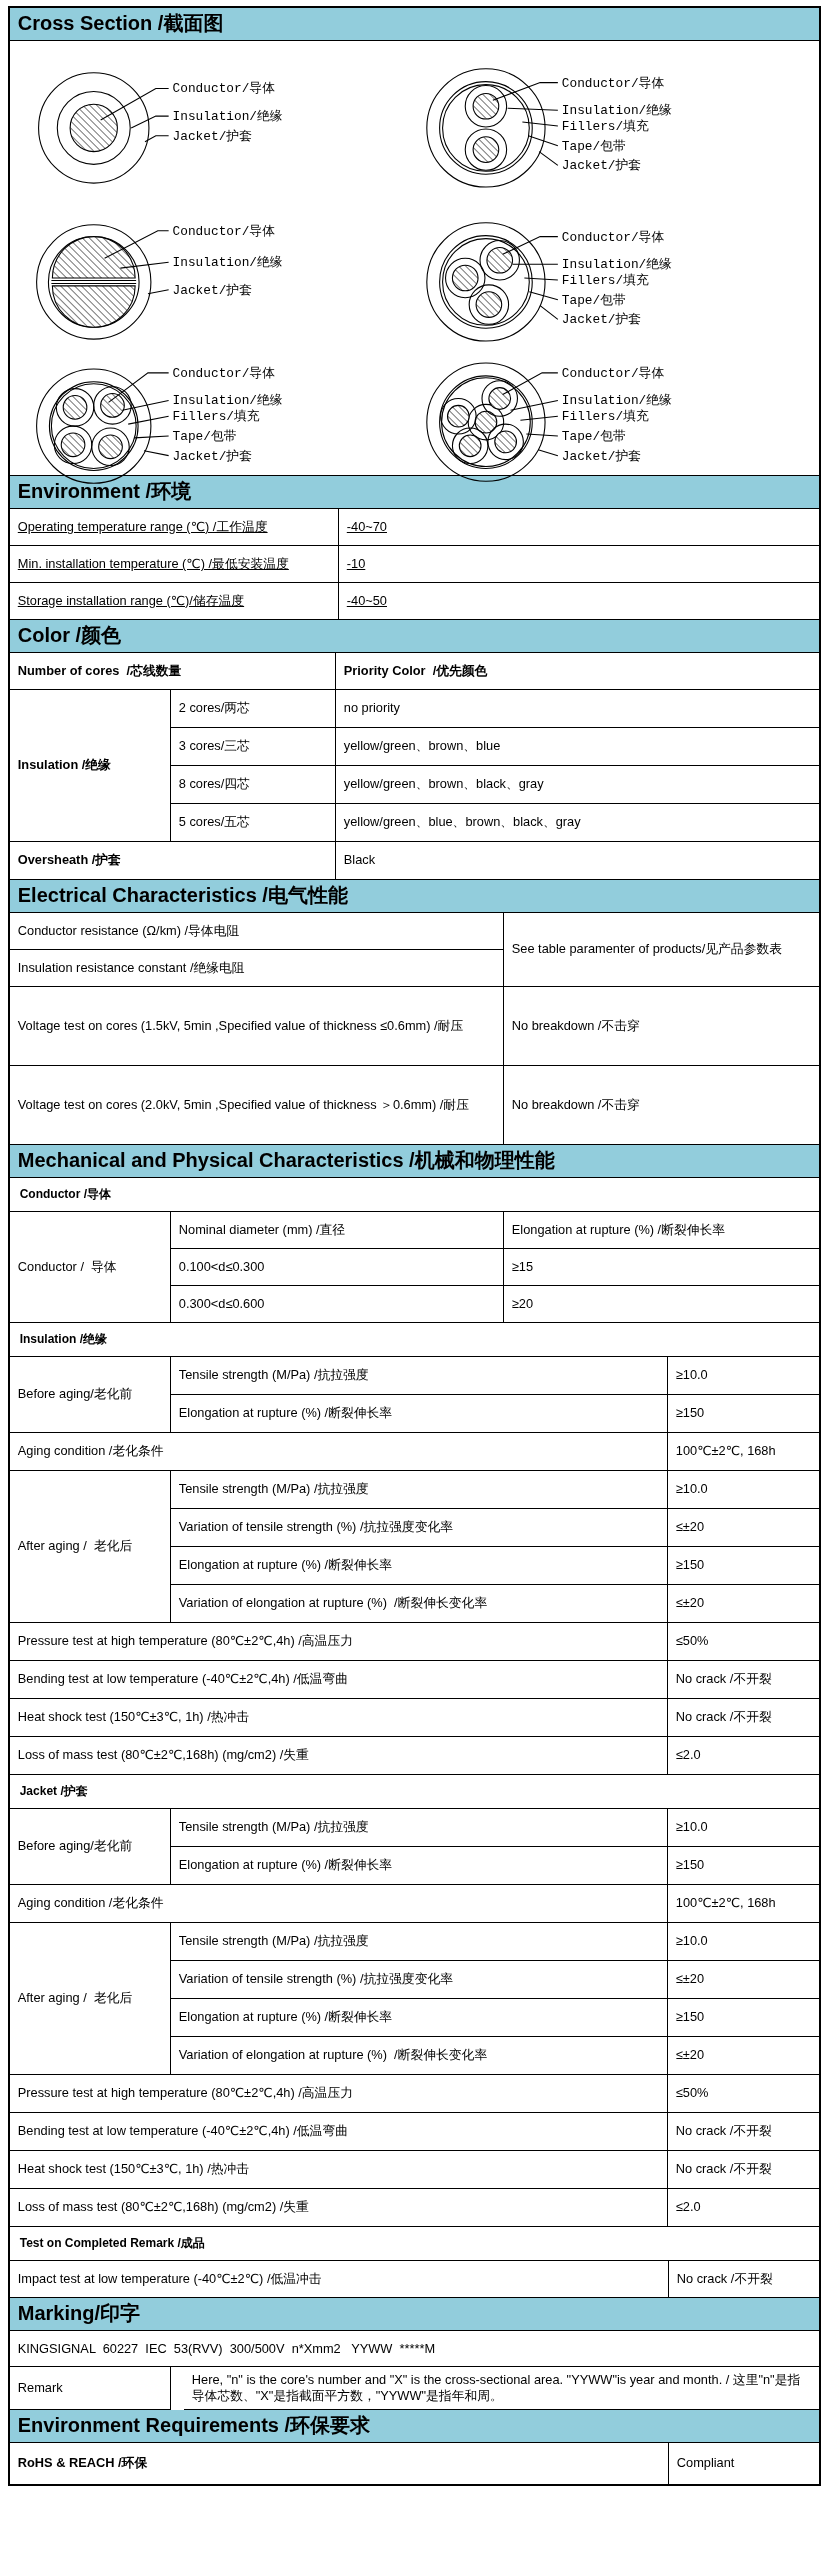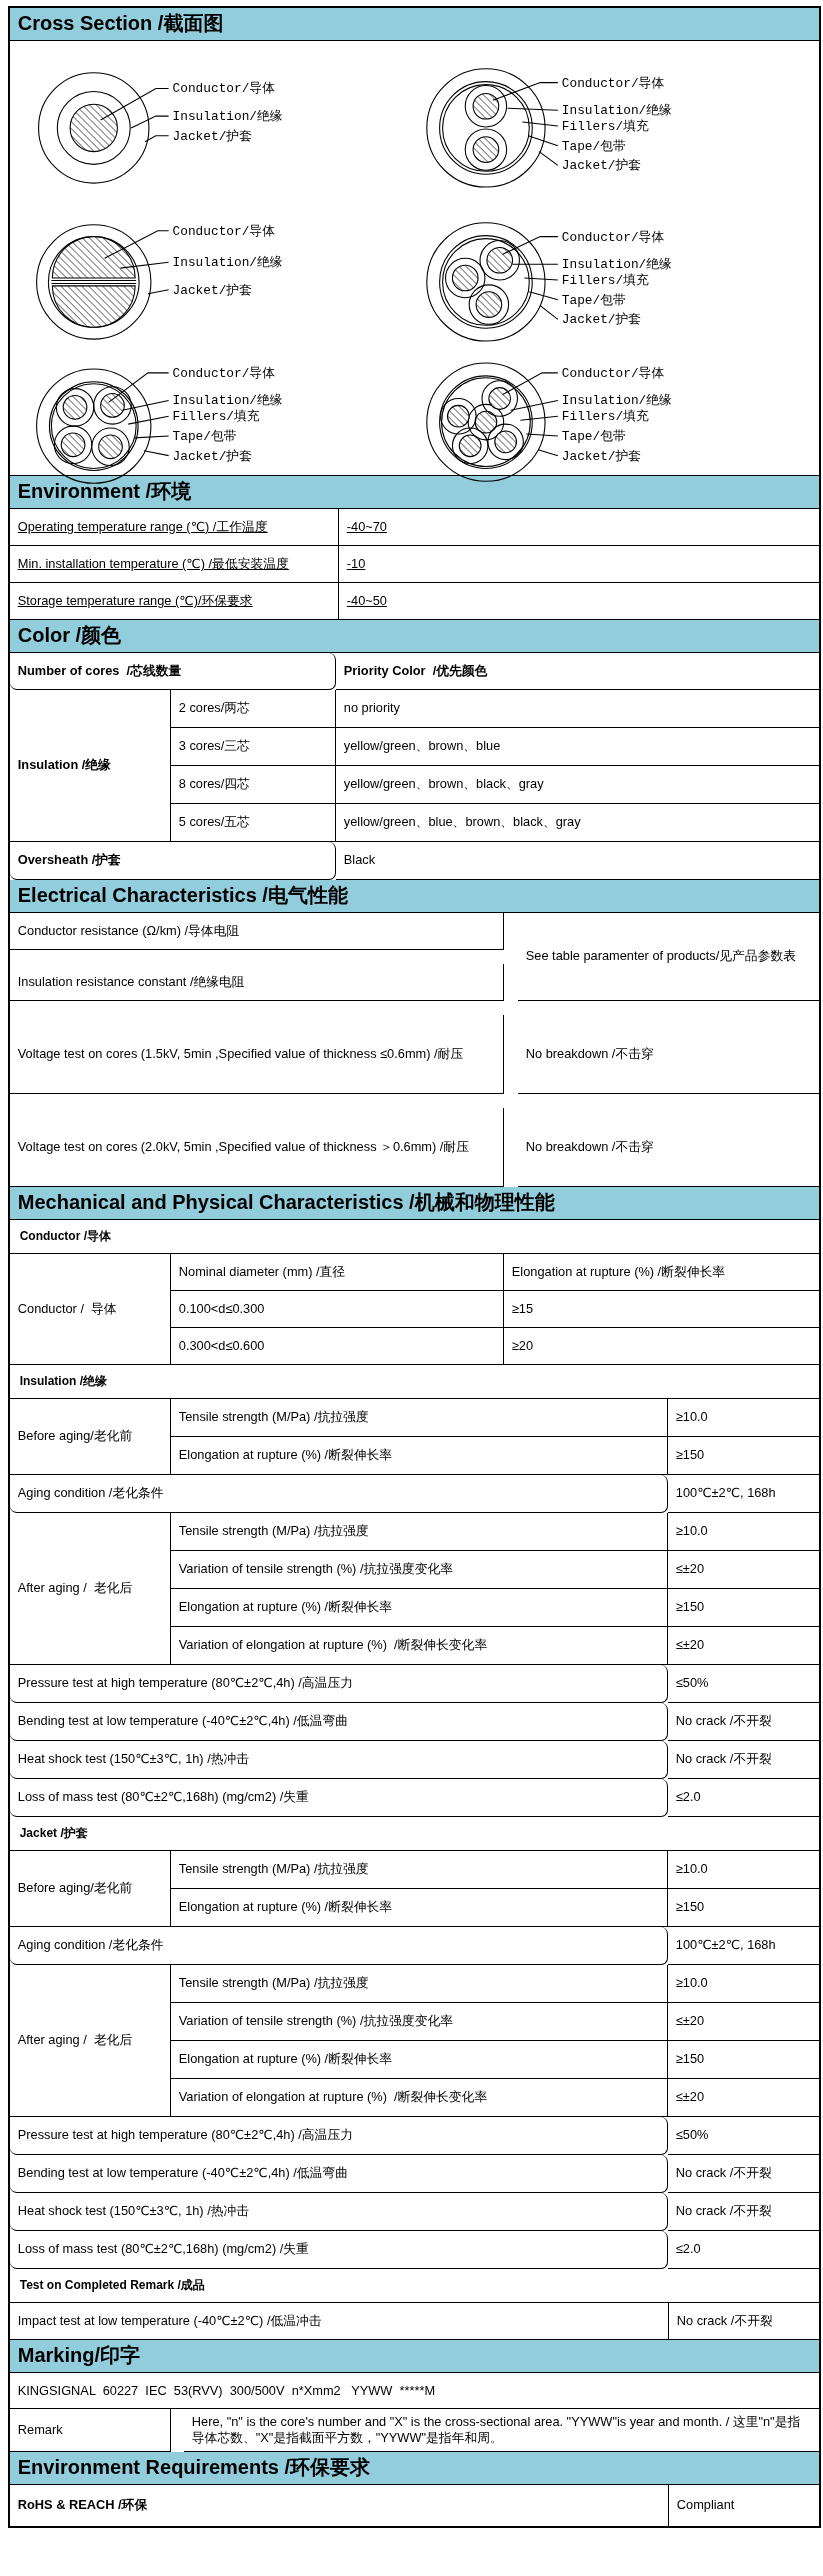--- a/index.html
+++ b/index.html
@@ -16,29 +16,29 @@
      line-height:1.25;}
   .noR{border-right:none!important;}
   .noB{border-bottom:none!important;}
   .b{font-weight:bold;}
   .h39{min-height:38px;}
   .h40{min-height:41px;}
   .h44{min-height:43px;}
   .h78{min-height:79px;}
   .g-env{grid-template-columns:329px 1fr;text-decoration:underline;}
   .g-color{grid-template-columns:161px 165px 1fr;}
-  .g-elec{grid-template-columns:494px 1fr;gap:14px;}
+  .g-elec{grid-template-columns:494px 1fr;}
   .g-cond{grid-template-columns:161px 333px 1fr;}
   .g-mech{grid-template-columns:161px 497px 1fr;}
   .g-2a{grid-template-columns:659px 1fr;}
   .g-rem{grid-template-columns:161px 1fr;gap:13px;}
   .sp2r{grid-row:span 2;}
   .sp3r{grid-row:span 3;}
   .sp4r{grid-row:span 4;}
-  .sp2c{grid-column:span 2;border-radius:7px;}
+  .sp2c{grid-column:span 2;}
   .row-full{border-bottom:1px solid #000;padding:3px 7.9px;min-height:36px;display:flex;
             align-items:center;white-space:pre-wrap;box-sizing:border-box;}
   .diagrams{height:435px;border-bottom:1px solid #000;display:grid;
             grid-template-columns:1fr 1fr;grid-template-rows:repeat(3,1fr);
             box-sizing:border-box;padding-top:5.9px;}
   svg.diag{display:block;}
   .ln{fill:none;stroke:#000;stroke-width:1.1;}
   .hx{fill:url(#hx);stroke:#000;stroke-width:1.1;}
   .dtx{font-family:"Liberation Mono","DejaVu Sans Mono",monospace;font-size:13px;fill:#000;}
 </style>
@@ -180,21 +180,21 @@
       <text class="dtx" x="150" y="106">Jacket/护套</text>
     </svg>
   </div>
 
   <div class="sec-h">Environment /环境</div>
   <div class="grid g-env">
     <div class="c">Operating temperature range (℃) /工作温度</div>
     <div class="c noR">-40~70</div>
     <div class="c">Min. installation temperature (℃) /最低安装温度</div>
     <div class="c noR">-10</div>
-    <div class="c">Storage temperature range (℃)/环保要求</div>
+    <div class="c">Storage installation range (℃)/储存温度</div>
     <div class="c noR">-40~50</div>
   </div>
 
   <div class="sec-h">Color /颜色</div>
   <div class="grid g-color">
     <div class="c b sp2c">Number of cores  /芯线数量</div>
     <div class="c b noR">Priority Color  /优先颜色</div>
 
     <div class="c b sp4r">Insulation /绝缘</div>
     <div class="c h39">2 cores/两芯</div>

